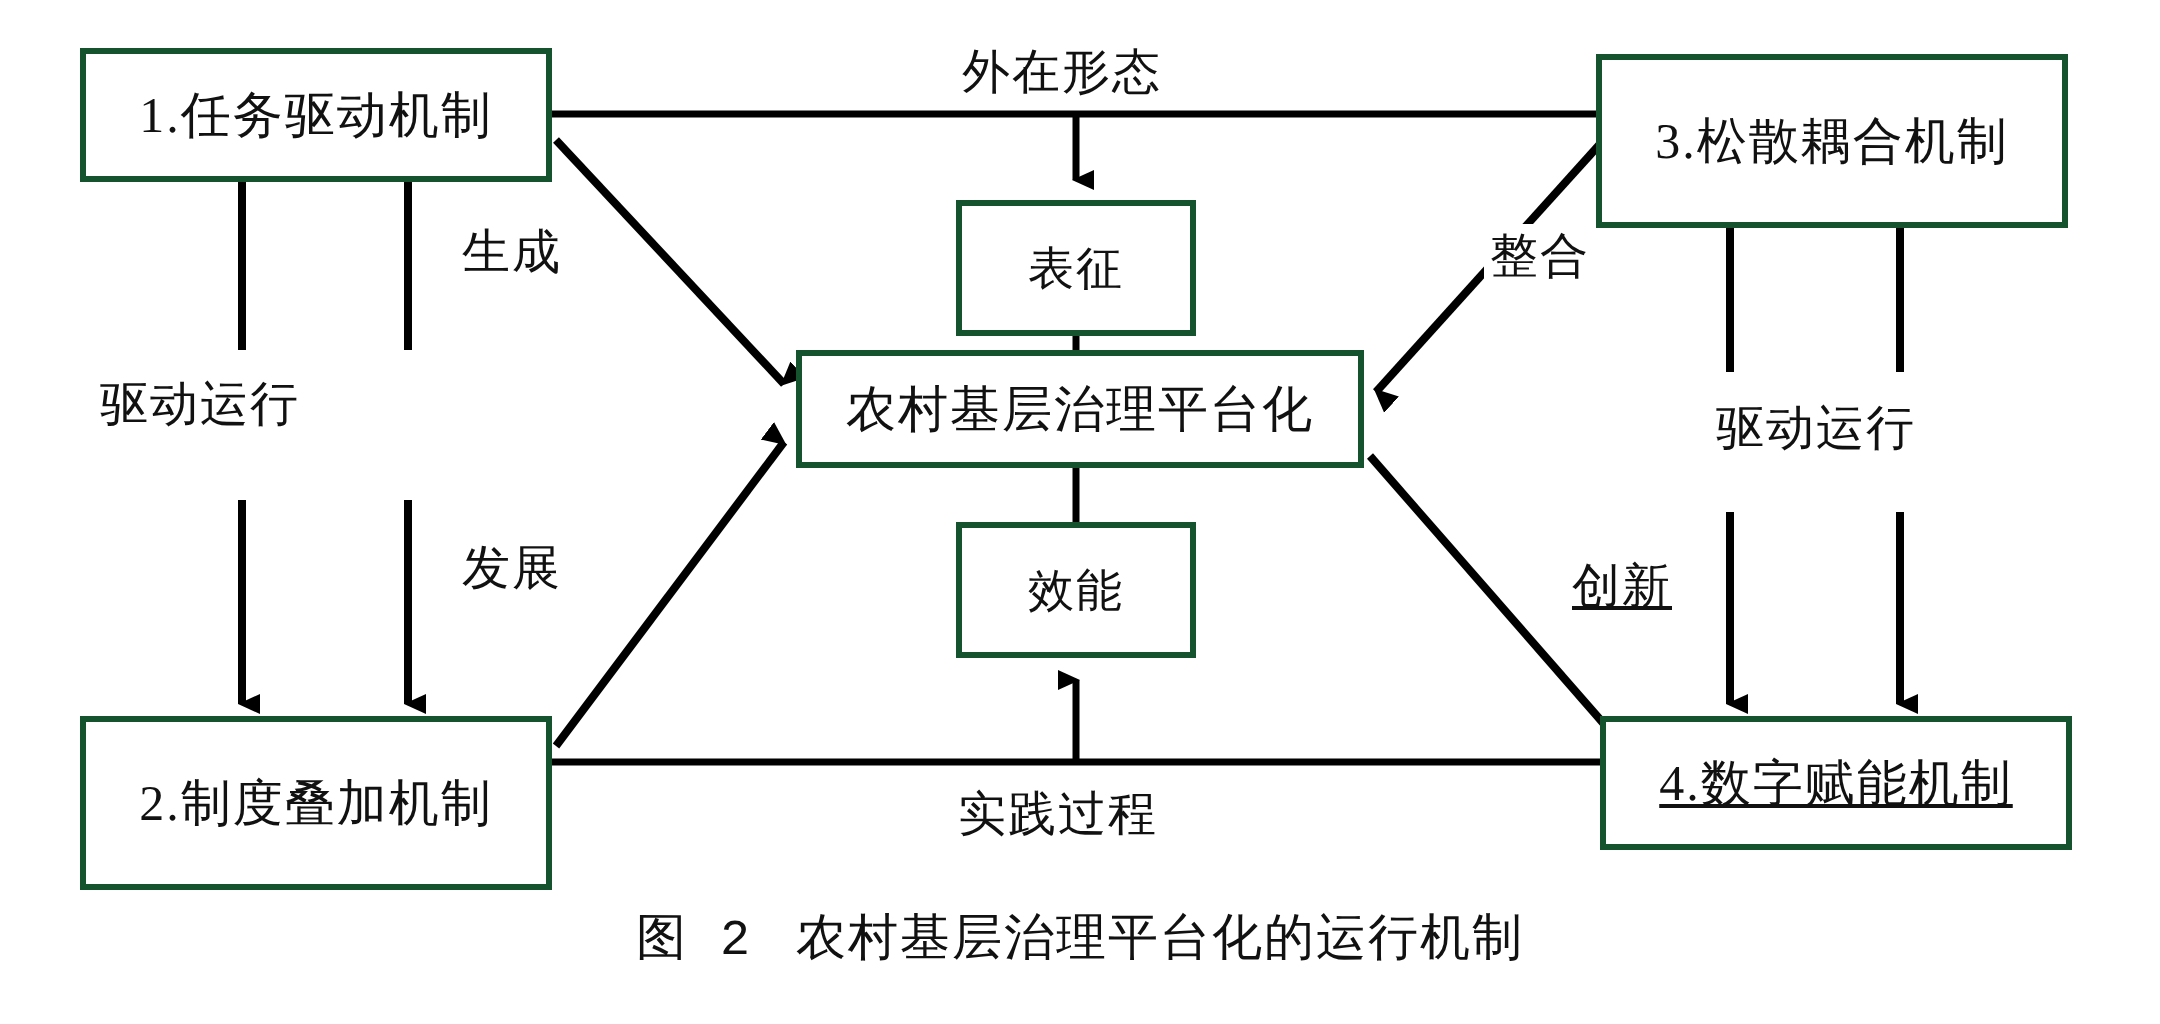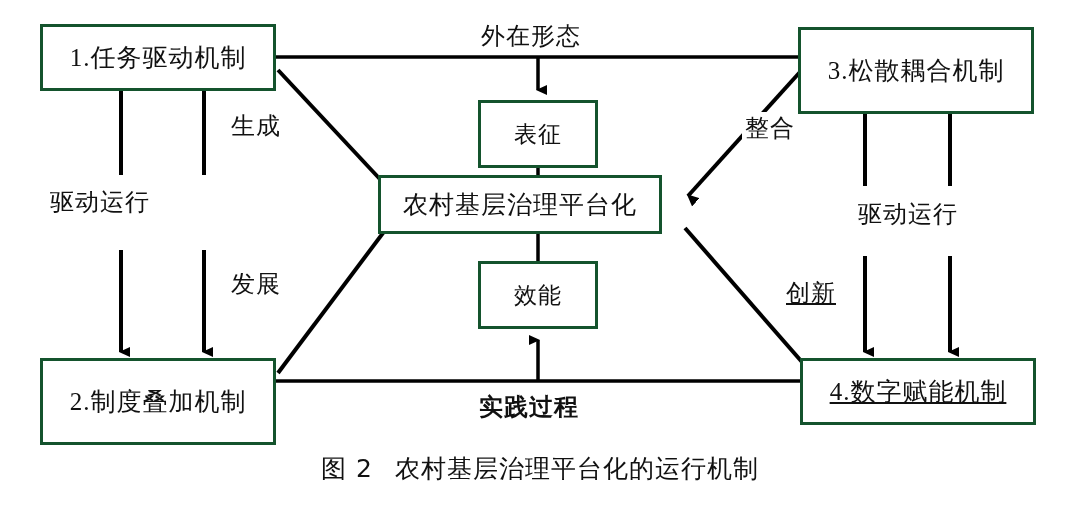--- a/index.html
+++ b/index.html
@@ -66,20 +66,21 @@
     width: 1080px;
     text-align: center;
     font-size: 25px;
     color: #111111;
     letter-spacing: 1px;
     font-family: "DejaVu Sans", "Liberation Sans", sans-serif;
     z-index: 4;
   }
   #caption .cap-num {
     margin-right: 22px;
+    font-family: Liberation Mono, monospace;
   }
 </style>
 </head>
 <body>
 
 <div id="figure">
 
   <svg id="svg-layer" viewBox="0 0 1080 512">
     <defs>
       <marker id="arrowDown" markerWidth="12" markerHeight="12" refX="5" refY="9" orient="auto" markerUnits="userSpaceOnUse">
@@ -156,21 +157,21 @@
   </div>
 
   <div class="node corner" style="left:800px; top:358px; width:236px; height:67px;text-decoration:underline;">
     <span>4.数字赋能机制</span>
   </div>
 
   <div class="node small" style="left:478px; top:100px; width:120px; height:68px;">
     <span>表征</span>
   </div>
 
-  <div class="node center" style="left:378px; top:175px; width:284px; height:59px;">
+  <div class="node center" style="left:398px; top:175px; width:284px; height:59px;">
     <span>农村基层治理平台化</span>
   </div>
 
   <div class="node small" style="left:478px; top:261px; width:120px; height:68px;">
     <span>效能</span>
   </div>
 
   <div class="edge-label" style="left:478px; top:20px;">外在形态</div>
 
   <div class="edge-label" style="left:228px; top:110px;">生成</div>
@@ -178,19 +179,19 @@
   <div class="edge-label" style="left:47px; top:186px;">驱动运行</div>
 
   <div class="edge-label" style="left:228px; top:268px;">发展</div>
 
   <div class="edge-label" style="left:742px; top:112px;">整合</div>
 
   <div class="edge-label" style="left:855px; top:198px;">驱动运行</div>
 
   <div class="edge-label" style="left:783px; top:277px;text-decoration:underline;">创新</div>
 
-  <div class="edge-label" style="left:476px; top:391px;font-weight:bold;">实践过程</div>
+  <div class="edge-label" style="left:476px; top:391px;">实践过程</div>
 
   <div id="caption">
     <span class="cap-num">图 2</span><span>农村基层治理平台化的运行机制</span>
   </div>
 
 </div>
 
 </body></html>

